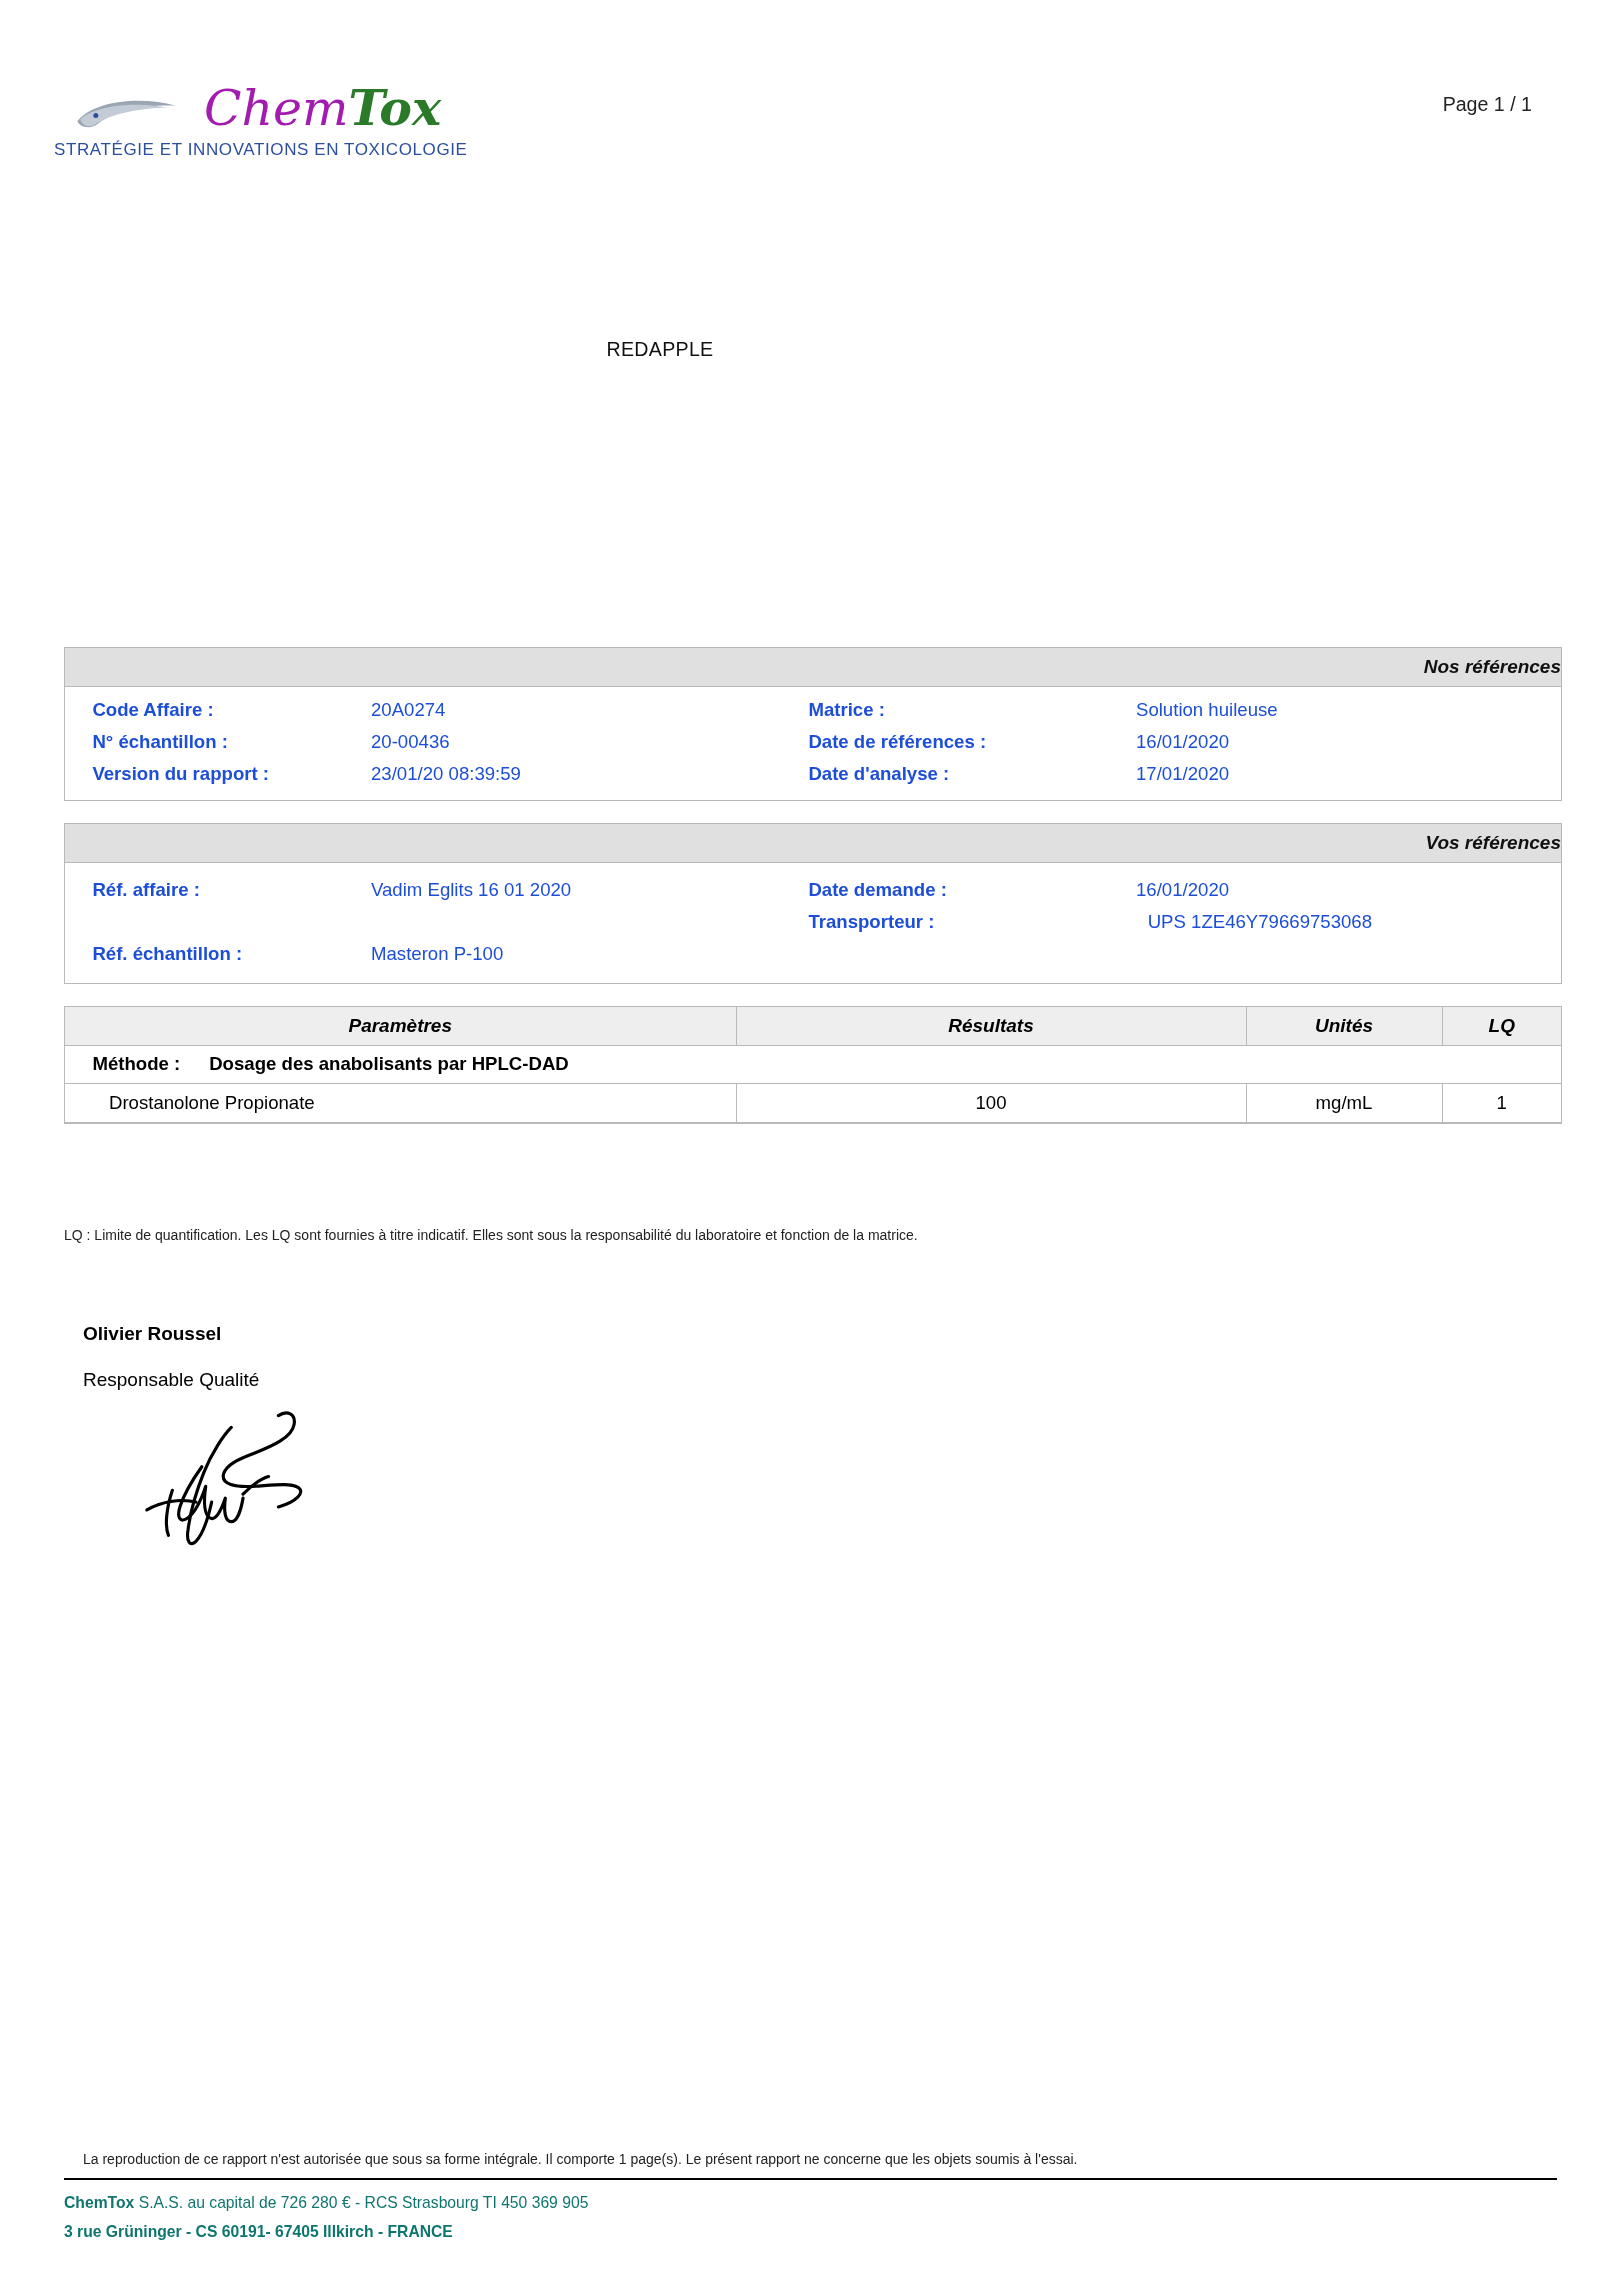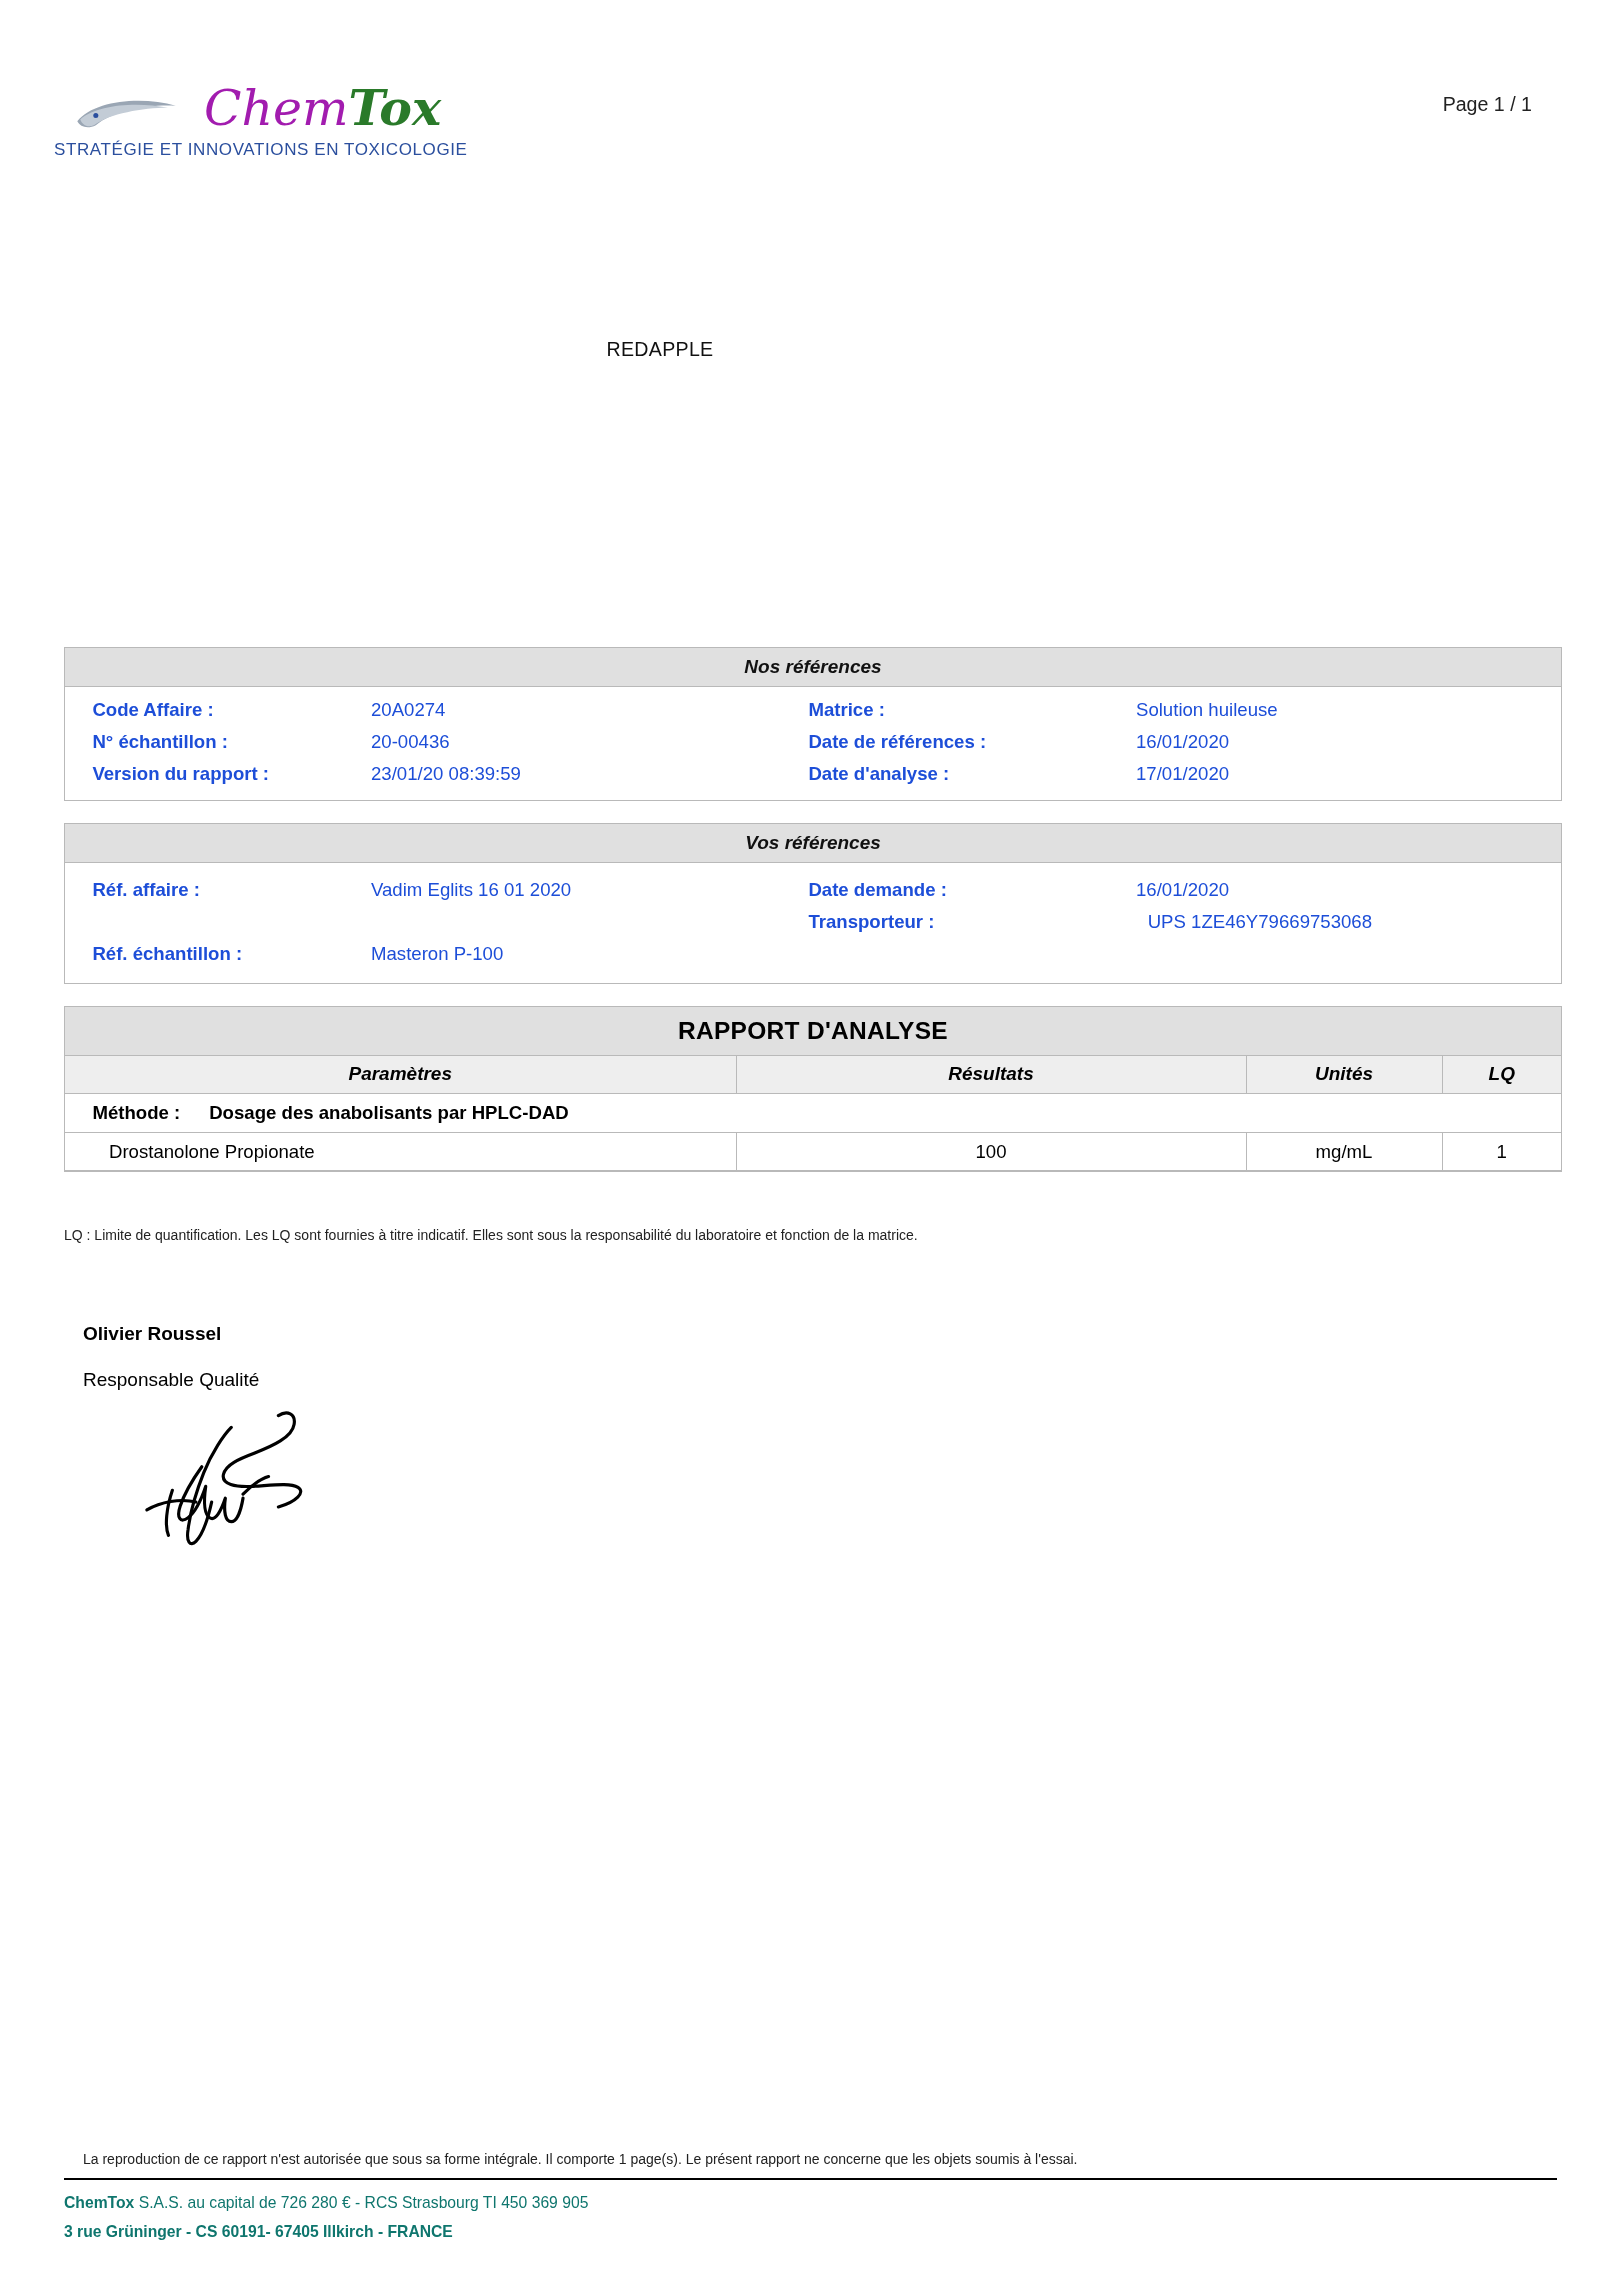--- a/index.html
+++ b/index.html
@@ -86,21 +86,21 @@
   .block {
     position: absolute;
     left: 64px;
     width: 1498px;
     border: 1px solid #b9b9b9;
     box-sizing: border-box;
   }
   .band {
     background: #e0e0e0;
     border-bottom: 1px solid #b9b9b9;
-    text-align: center;
+    text-align: right;
     font-size: 19px;
     font-weight: bold;
     font-style: italic;
     padding: 7.8px 0 7.8px 0;
     color: #111;
   }
   .refs-grid {
     display: grid;
     grid-template-columns: 304px 412px 353px 1fr;
     padding: 7.8px 0 9.8px 0;
@@ -269,21 +269,20 @@
       <div class="cell val" style="padding-left:13.7px;">UPS  1ZE46Y79669753068</div>
 
       <div class="cell lab">Réf. échantillon :</div>
       <div class="cell val">Masteron P-100</div>
       <div class="cell"></div>
       <div class="cell"></div>
     </div>
   </div>
 
   <div class="block" style="top:1006px;">
-    <div class="rapport-title">RAPPORT D'ANALYSE</div>
     <table class="res-table">
       <colgroup>
         <col style="width:671px">
         <col style="width:510px">
         <col style="width:196px">
         <col style="width:119px">
       </colgroup>
       <thead>
         <tr>
           <th>Paramètres</th>

